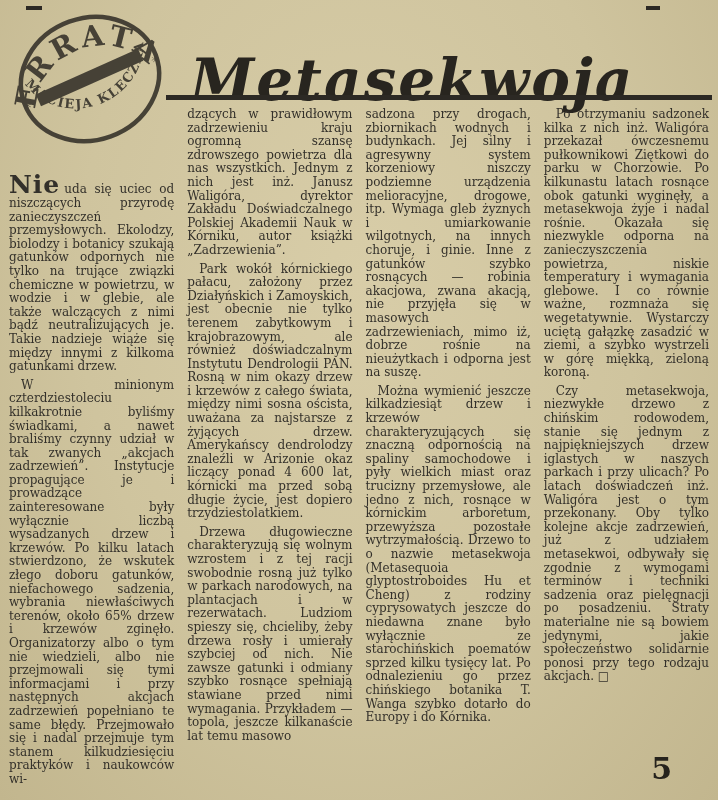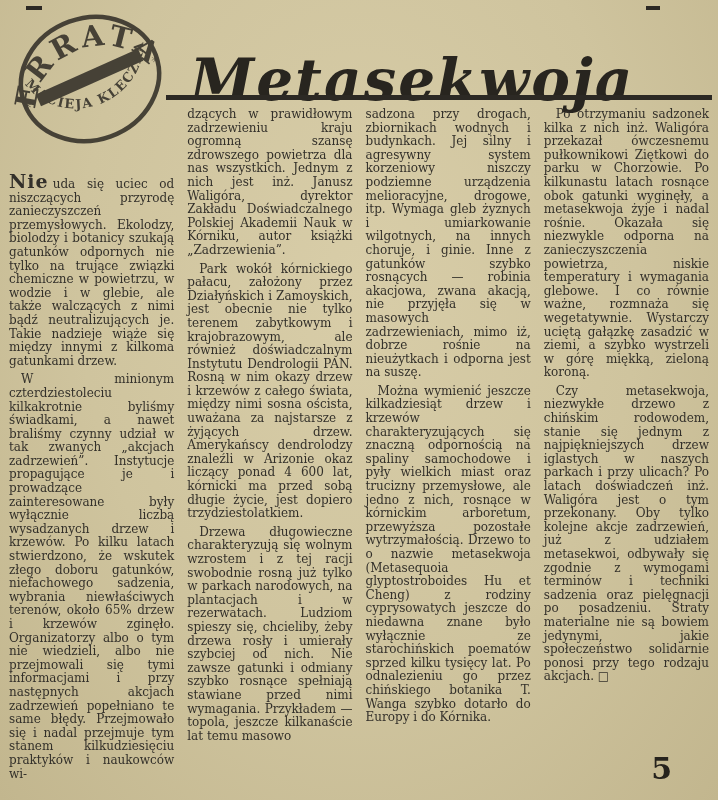--- a/index.html
+++ b/index.html
@@ -32,21 +32,21 @@
 
   .columns {
     position:absolute; top:108px; left:9px; right:9px;
     display:grid; grid-template-columns:repeat(4,1fr); column-gap:13px;
   }
   .col { font-size:12px; line-height:13.6px; text-align:justify; }
   .col p { margin:0 0 5px 0; text-indent:12px; }
   .col p.no-indent { text-indent:0; }
   .col1 { padding-top:64px; }
   .lead-word {
-    font-size:19px; font-weight:bold; letter-spacing:1px;
+    font-size:25px; font-weight:bold; letter-spacing:1px;
     line-height:1; margin-right:4px;
   }
   .page-number {
     position:absolute; right:46px; bottom:14px;
     font-size:30px; font-weight:bold; color:#26231d;
   }
 </style>
 </head>
 <body>
 

